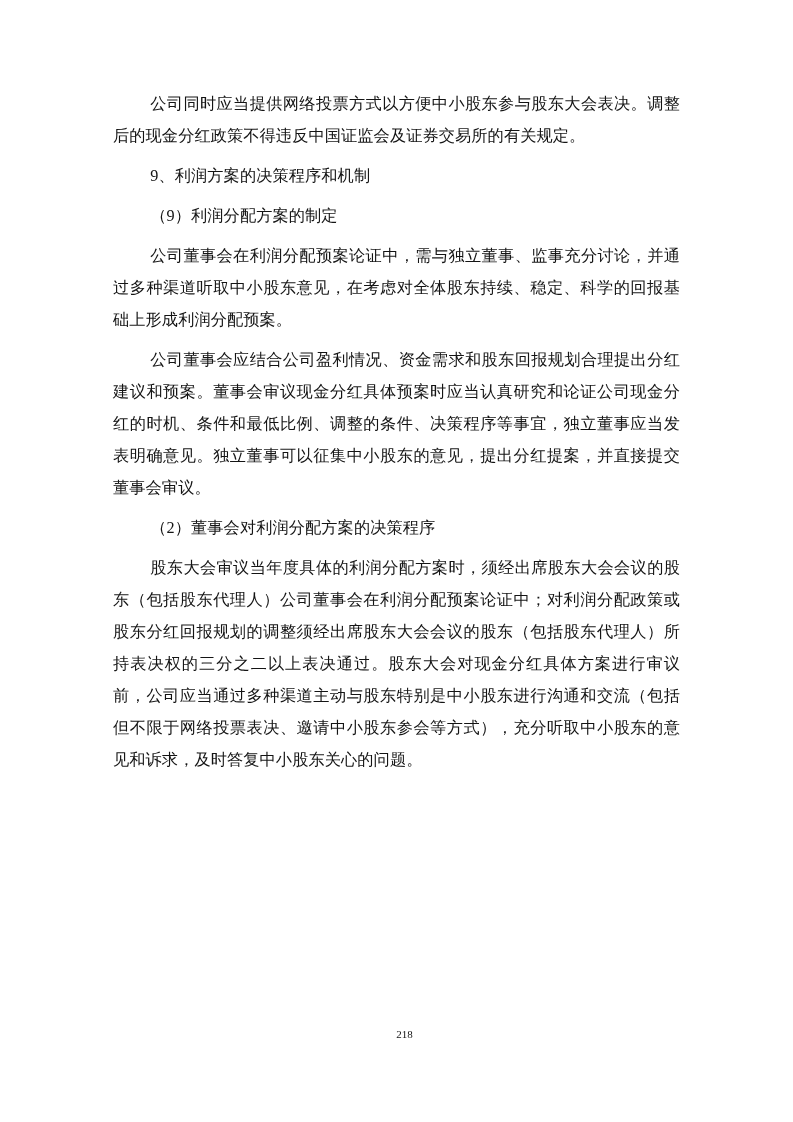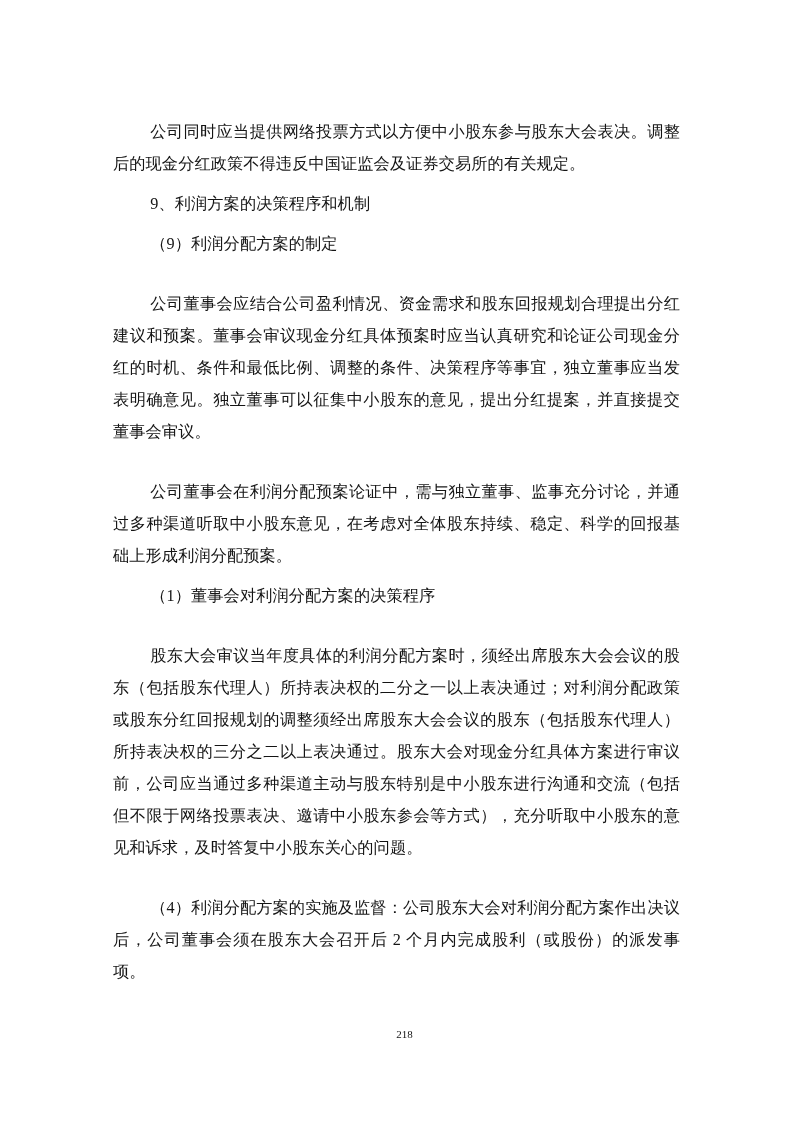--- a/index.html
+++ b/index.html
@@ -25,21 +25,20 @@
   .block {
     font-size: 16.2px;
     line-height: 32px;
     margin: 0 0 8px 0;
     text-indent: 2.3em;
     letter-spacing: 0.1px;
   }
   .block.paragraph {
     text-align: justify;
     text-justify: inter-character;
-    margin-top: 28px;
   }
   .block.heading,
   .block.subheading {
     text-align: left;
   }
   .page-number {
     position: absolute;
     top: 1024px;
     left: 8px;
     width: 100%;
@@ -53,27 +52,26 @@
 <body>
 
 <div class="doc-page">
   <div class="doc-content">
     <p class="block paragraph">公司同时应当提供网络投票方式以方便中小股东参与股东大会表决。调整后的现金分红政策不得违反中国证监会及证券交易所的有关规定。</p>
 
     <p class="block heading">9、利润方案的决策程序和机制</p>
 
     <p class="block subheading">（9）利润分配方案的制定</p>
 
+    <p class="block paragraph">公司董事会在利润分配预案论证中，需与独立董事、监事充分讨论，并通过多种渠道听取中小股东意见，在考虑对全体股东持续、稳定、科学的回报基础上形成利润分配预案。</p>
+
     <p class="block paragraph">公司董事会应结合公司盈利情况、资金需求和股东回报规划合理提出分红建议和预案。董事会审议现金分红具体预案时应当认真研究和论证公司现金分红的时机、条件和最低比例、调整的条件、决策程序等事宜，独立董事应当发表明确意见。独立董事可以征集中小股东的意见，提出分红提案，并直接提交董事会审议。</p>
 
-    <p class="block paragraph">公司董事会在利润分配预案论证中，需与独立董事、监事充分讨论，并通过多种渠道听取中小股东意见，在考虑对全体股东持续、稳定、科学的回报基础上形成利润分配预案。</p>
-
-    <p class="block subheading">（1）董事会对利润分配方案的决策程序</p>
+    <p class="block subheading">（2）董事会对利润分配方案的决策程序</p>
 
 
 
-    <p class="block paragraph">股东大会审议当年度具体的利润分配方案时，须经出席股东大会会议的股东（包括股东代理人）所持表决权的二分之一以上表决通过；对利润分配政策或股东分红回报规划的调整须经出席股东大会会议的股东（包括股东代理人）所持表决权的三分之二以上表决通过。股东大会对现金分红具体方案进行审议前，公司应当通过多种渠道主动与股东特别是中小股东进行沟通和交流（包括但不限于网络投票表决、邀请中小股东参会等方式），充分听取中小股东的意见和诉求，及时答复中小股东关心的问题。</p>
+    <p class="block paragraph">股东大会审议当年度具体的利润分配方案时，须经出席股东大会会议的股东（包括股东代理人）公司董事会在利润分配预案论证中；对利润分配政策或股东分红回报规划的调整须经出席股东大会会议的股东（包括股东代理人）所持表决权的三分之二以上表决通过。股东大会对现金分红具体方案进行审议前，公司应当通过多种渠道主动与股东特别是中小股东进行沟通和交流（包括但不限于网络投票表决、邀请中小股东参会等方式），充分听取中小股东的意见和诉求，及时答复中小股东关心的问题。</p>
 
-    <p class="block paragraph">（4）利润分配方案的实施及监督：公司股东大会对利润分配方案作出决议后，公司董事会须在股东大会召开后 2 个月内完成股利（或股份）的派发事项。</p>
   </div>
 
   <div class="page-number">218</div>
 </div>
 
 </body></html>

